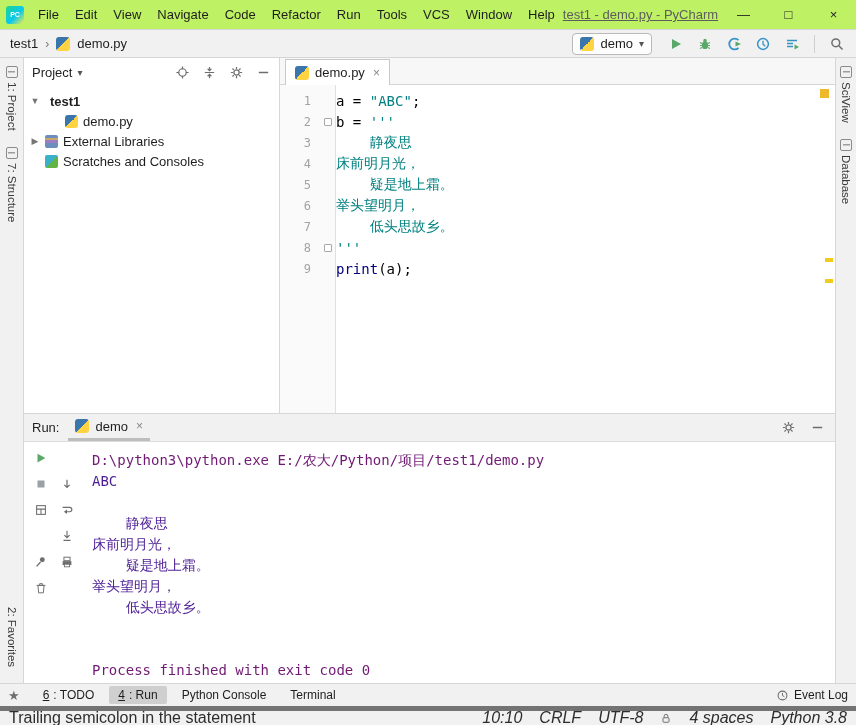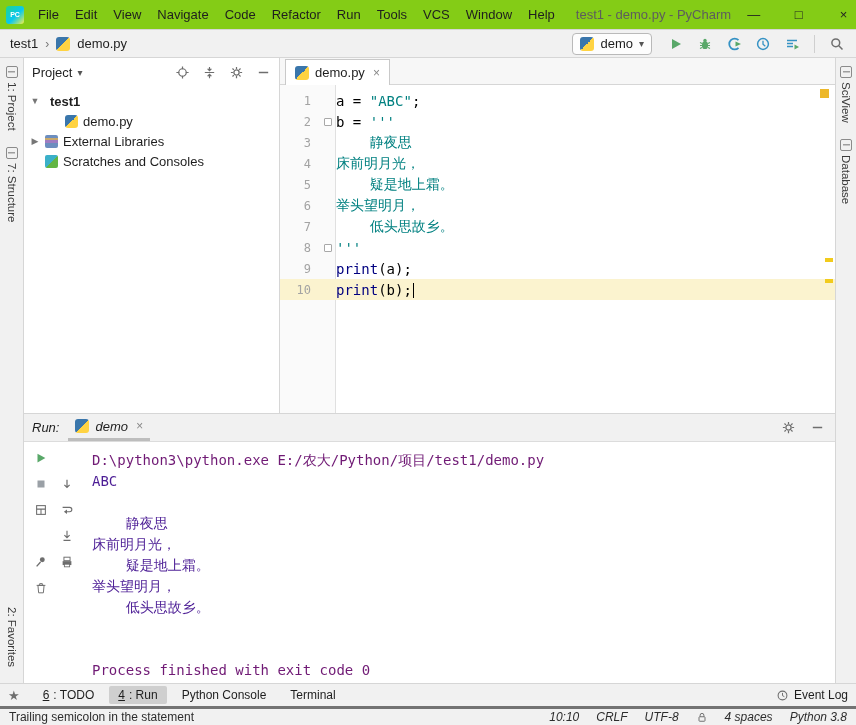--- a/index.html
+++ b/index.html
@@ -2,25 +2,25 @@
 <html><head>
 <meta charset="utf-8">
 <style>
   *{margin:0;padding:0;box-sizing:border-box;}
   html,body{width:856px;height:725px;overflow:hidden;}
   body{font-family:"Liberation Sans","DejaVu Sans",sans-serif;font-size:13px;color:#1e1e1e;background:#f1f1f1;}
   svg{display:block;}
   .window{width:856px;height:725px;display:flex;flex-direction:column;background:#f1f1f1;}
 
   
-  .titlebar{height:30px;flex:0 0 30px;display:flex;align-items:center;background:#84cc16;border-bottom:1px solid #d6d6d6;}
+  .titlebar{height:30px;flex:0 0 30px;display:flex;align-items:center;background:#bef264;border-bottom:1px solid #d6d6d6;}
   .app-logo{width:18px;height:18px;margin:0 6px 0 6px;border-radius:3px;background:linear-gradient(135deg,#1fd68a,#08c7f0 55%,#f7ef46);color:#fff;font-size:7px;font-weight:bold;display:flex;align-items:center;justify-content:center;flex:0 0 auto;}
   .menu-bar{display:flex;align-items:center;height:100%;}
   .menu-item{padding:0 8px;line-height:29px;cursor:default;}
-  .win-title{color:#5d5d5d;margin-left:13px;white-space:nowrap;}
+  .win-title{color:#5d5d5d;margin-left:0;white-space:nowrap;text-decoration:underline;}
   .win-controls{margin-left:auto;display:flex;height:100%;}
   .win-btn{width:45px;display:flex;align-items:center;justify-content:center;font-size:13px;color:#222;}
 
   
   .toolbar{height:28px;flex:0 0 28px;display:flex;align-items:center;background:#f1f1f1;border-bottom:1px solid #d6d6d6;padding:0 10px 0 10px;}
   .breadcrumb{display:flex;align-items:center;gap:7px;}
   .crumb-sep{color:#777;font-size:12px;}
   .py-icon{width:14px;height:14px;border-radius:3px;background:linear-gradient(135deg,#3a76ab 50%,#ffd342 50%);display:inline-block;flex:0 0 auto;}
   .toolbar-right{margin-left:auto;display:flex;align-items:center;gap:11px;}
   .run-combo{display:flex;align-items:center;gap:6px;background:#fdfdfd;border:1px solid #b9b9b9;border-radius:4px;height:22px;padding:0 7px;margin-right:4px;}
@@ -74,41 +74,41 @@
   .codeline{font:14px "DejaVu Sans Mono","Liberation Mono",monospace;white-space:pre;}
   .tok-plain{color:#000;}
   .tok-string{color:#008080;}
   .tok-builtin{color:#000080;}
   .caret-bar{display:inline-block;width:1.5px;height:15px;background:#000;vertical-align:text-bottom;margin-left:1px;}
   .insp-badge{position:absolute;top:4px;right:6px;width:9px;height:9px;background:#edb82a;}
   .wmark{position:absolute;right:2px;width:8px;height:4px;background:#f2cb1c;}
 
   
   .run-panel{height:270px;flex:0 0 270px;display:flex;flex-direction:column;border-top:1px solid #d6d6d6;background:#fff;}
-  .run-header{height:28px;flex:0 0 28px;background:#f1f1f1;border-bottom:1px solid #dcdcdc;display:flex;align-items:center;padding:0 10px 0 8px;gap:9px;font-style:italic;}
+  .run-header{height:28px;flex:0 0 28px;background:#f1f1f1;border-bottom:1px solid #dcdcdc;display:flex;align-items:center;padding:0 10px 0 8px;gap:9px;}
   .run-tab{display:flex;align-items:center;gap:6px;height:27px;padding:0 7px;border-bottom:3px solid #bdbdbd;}
   .run-header-right{margin-left:auto;display:flex;align-items:center;gap:13px;}
   .run-body{flex:1;display:flex;min-height:0;background:#fff;}
   .run-toolbar{width:58px;flex:0 0 58px;display:grid;grid-template-columns:26px 26px;align-content:start;justify-items:center;padding:8px 0 0 4px;row-gap:10px;}
   .rt-btn{width:16px;height:16px;display:flex;align-items:center;justify-content:center;}
   .console{flex:1;padding:10px 4px 0 10px;font:14px "DejaVu Sans Mono","Liberation Mono",monospace;overflow:hidden;}
   .con-line{height:21px;white-space:pre;}
   .t-system{color:#701a75;}
   .t-stdout{color:#4c1d95;}
 
   
   .tw-bar{height:23px;flex:0 0 23px;background:#f1f1f1;border-top:1px solid #d6d6d6;display:flex;align-items:center;padding:0 8px;gap:6px;font-size:12px;}
   .tw-star{color:#6e6e6e;font-size:13px;margin-right:8px;}
   .tw-item{padding:2px 9px;border-radius:2px;display:flex;align-items:center;gap:4px;white-space:nowrap;}
   .tw-item.active{background:#cfcfcf;}
   .tw-item .u{text-decoration:underline;}
   .tw-right{margin-left:auto;display:flex;align-items:center;gap:5px;}
 
   
-  .statusbar{height:19px;flex:0 0 19px;background:#f1f1f1;border-top:3px solid #737373;display:flex;align-items:center;padding:0 9px;font-size:12px;color:#2d2d2d;}
+  .statusbar{height:19px;flex:0 0 19px;background:#f1f1f1;border-top:5px solid #737373;display:flex;align-items:center;padding:0 9px;font-size:16px;color:#2d2d2d;}
   .sb-right{margin-left:auto;display:flex;align-items:center;gap:17px;font-style:italic;}
 </style>
 </head>
 <body>
 
 <div class="window">
 
   <div class="titlebar">
     <div class="app-logo">PC</div>
     <div class="menu-bar">
@@ -315,25 +315,20 @@
                   <span class="fold">
                     <span class="foldmark"></span>
                   </span>
                   <span class="codeline"><span class="tok-string">'''</span></span>
                 </div>
                 <div class="erow">
                   <span class="ln">9</span>
                   <span class="fold"></span>
                   <span class="codeline"><span class="tok-builtin">print</span><span class="tok-plain">(a);</span></span>
                 </div>
-                <div class="erow current">
-                  <span class="ln">10</span>
-                  <span class="fold"></span>
-                  <span class="codeline"><span class="tok-builtin">print</span><span class="tok-plain">(b);</span><span class="caret-bar"></span></span>
-                </div>
               </div>
             <div class="insp-badge"></div>
             <div class="wmark" style="top:173px;"></div>
             <div class="wmark" style="top:194px;"></div>
           </div>
         </div>
       </div>
 
       <div class="run-panel">
         <div class="run-header">

